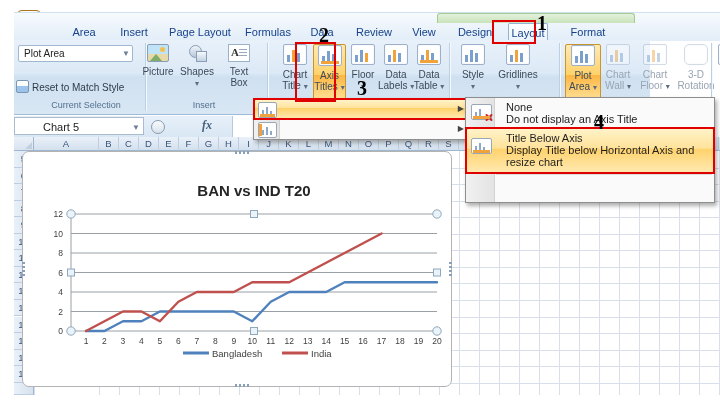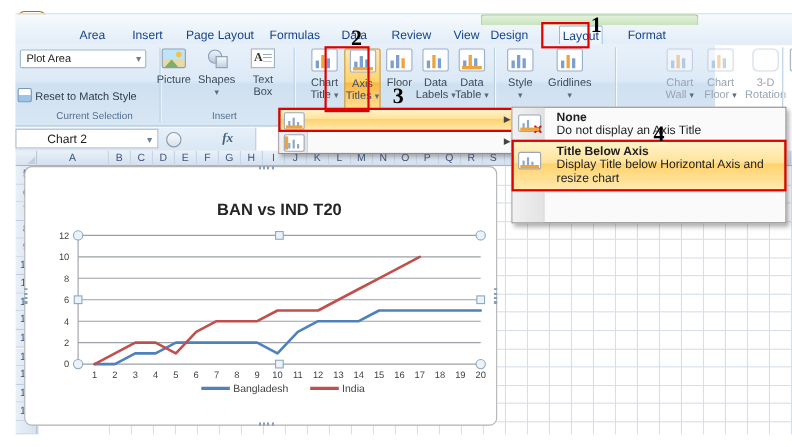--- a/index.html
+++ b/index.html
@@ -116,21 +116,21 @@
         border-radius:2px}
   .micon i{position:absolute;bottom:2px;width:2px;background:#8fa8c8}
   .micon .a{left:3px;height:5px}.micon .m{left:7px;height:8px}.micon .c{left:11px;height:4px}
   .micon.hb::after{content:'';position:absolute;left:1px;right:1px;bottom:0;height:3px;background:#f0a33b}
   .micon.vb::before{content:'';position:absolute;left:0;top:1px;bottom:1px;width:3px;background:#f0a33b}
   .xmark{position:absolute;right:-2px;bottom:-3px;width:9px;height:9px}
   .xmark::before,.xmark::after{content:'';position:absolute;left:4px;top:0;width:2px;height:9px;
         background:#cc2222;border-radius:1px}
   .xmark::before{transform:rotate(45deg)}.xmark::after{transform:rotate(-45deg)}
   .marrow{position:absolute;right:5px;top:50%;margin-top:-5px;font-size:8px;color:#444}
-  .mtitle{font-weight:bold}
+  .mtitle{font-weight:normal}
   .mdesc{color:#1e1e1e}
   u{text-decoration:underline}
 
   
   .stepnum{position:absolute;z-index:30;font-family:"Liberation Serif",serif;font-weight:bold;
         font-size:20px;color:#000;line-height:1}
 </style>
 </head>
 <body>
 
@@ -145,21 +145,21 @@
 
   <div id="tabrow" class="abs">
     <div id="ctxband" class="abs"></div>
     <div class="tab" style="left:48px;width:44px">Area</div>
     <div class="tab" style="left:98px;width:44px">Insert</div>
     <div class="tab" style="left:152px;width:68px">Page Layout</div>
     <div class="tab" style="left:226px;width:56px">Formulas</div>
     <div class="tab" style="left:289px;width:38px">Data</div>
     <div class="tab" style="left:335px;width:50px">Review</div>
     <div class="tab" style="left:390px;width:40px">View</div>
-    <div class="tab" style="left:424px;width:50px">Design</div>
+    <div class="tab" style="left:436px;width:50px">Design</div>
     <div class="tab active" style="left:494px;width:38px">Layout</div>
     <div class="tab" style="left:550px;width:48px">Format</div>
   </div>
 
   <div id="ribbon" class="abs">
 
     <div class="combo">
       <span>Plot Area</span>
       <span class="dd">▼</span>
     </div>
@@ -209,20 +209,24 @@
     <div class="bigbtn" style="left:440px;width:38px">
       <span class="cicon"><i class="a"></i><i class="b" style="background:#7ba0cc"></i><i class="c"></i></span>
       <div class="lab"><span>Style</span><br><span class="dd">▾</span></div>
     </div>
     <div class="bigbtn" style="left:479px;width:50px">
       <span class="cicon"><i class="a"></i><i class="b"></i><i class="c"></i></span>
       <div class="lab"><span>Gridlines</span><br><span class="dd">▾</span></div>
     </div>
     <div class="gdiv" style="left:545px"></div>
 
+    <div class="bigbtn hl" style="left:551px;width:34px">
+      <span class="cicon"><i class="a"></i><i class="b" style="background:#7ba0cc"></i><i class="c"></i></span>
+      <div class="lab"><span>Plot</span><br><span>Area</span> <span class="dd">▾</span></div>
+    </div>
     <div class="bigbtn disabled" style="left:586px;width:36px">
       <span class="cicon"><i class="a"></i><i class="b"></i><i class="c"></i></span>
       <div class="lab"><span>Chart</span><br><span>Wall</span> <span class="dd">▾</span></div>
     </div>
     <div class="bigbtn disabled" style="left:622px;width:38px">
       <span class="cicon"><i class="a"></i><i class="b"></i><i class="c"></i></span>
       <div class="lab"><span>Chart</span><br><span>Floor</span> <span class="dd">▾</span></div>
     </div>
     <div class="bigbtn disabled" style="left:660px;width:44px">
       <span class="cicon" style="border-radius:5px"></span>
@@ -230,21 +234,21 @@
     </div>
     <div class="gdiv" style="left:697px"></div>
     <div class="bigbtn" style="left:701px;width:30px">
       <span class="cicon"></span>
       <div class="lab"></div>
     </div>
   </div>
 
   <div id="fbar" class="abs">
     <div id="namebox">
-      <span>Chart 2</span>
+      <span>Chart 5</span>
       <span class="dd">▼</span>
     </div>
     <div id="fbtn"></div>
     <div id="fx">fx</div>
     <div id="finput"></div>
   </div>
 
   <div id="sheet" class="abs">
     <div id="grid-lines">
         <div class="vline" style="left: 20px; height: 244px;"></div>

